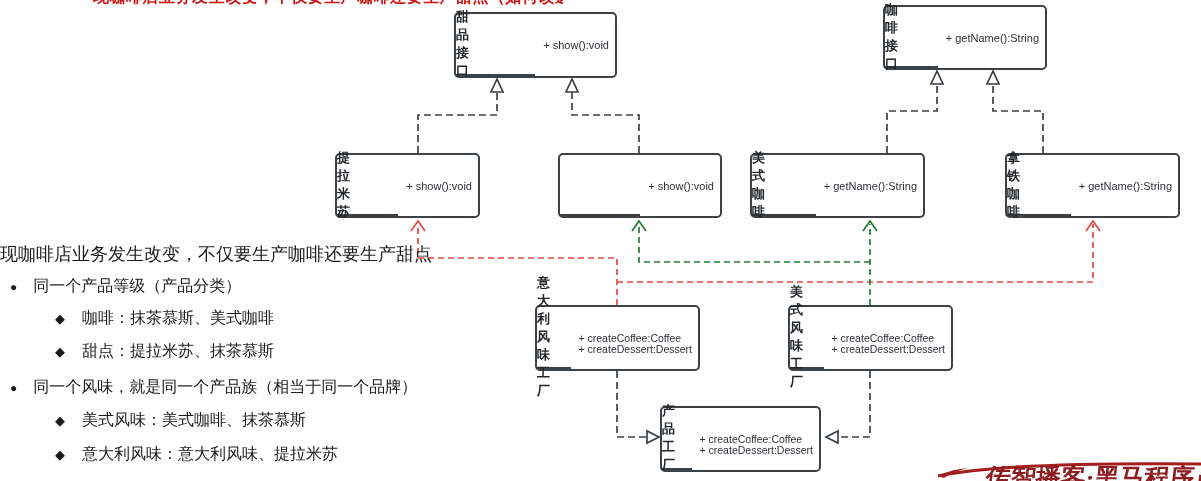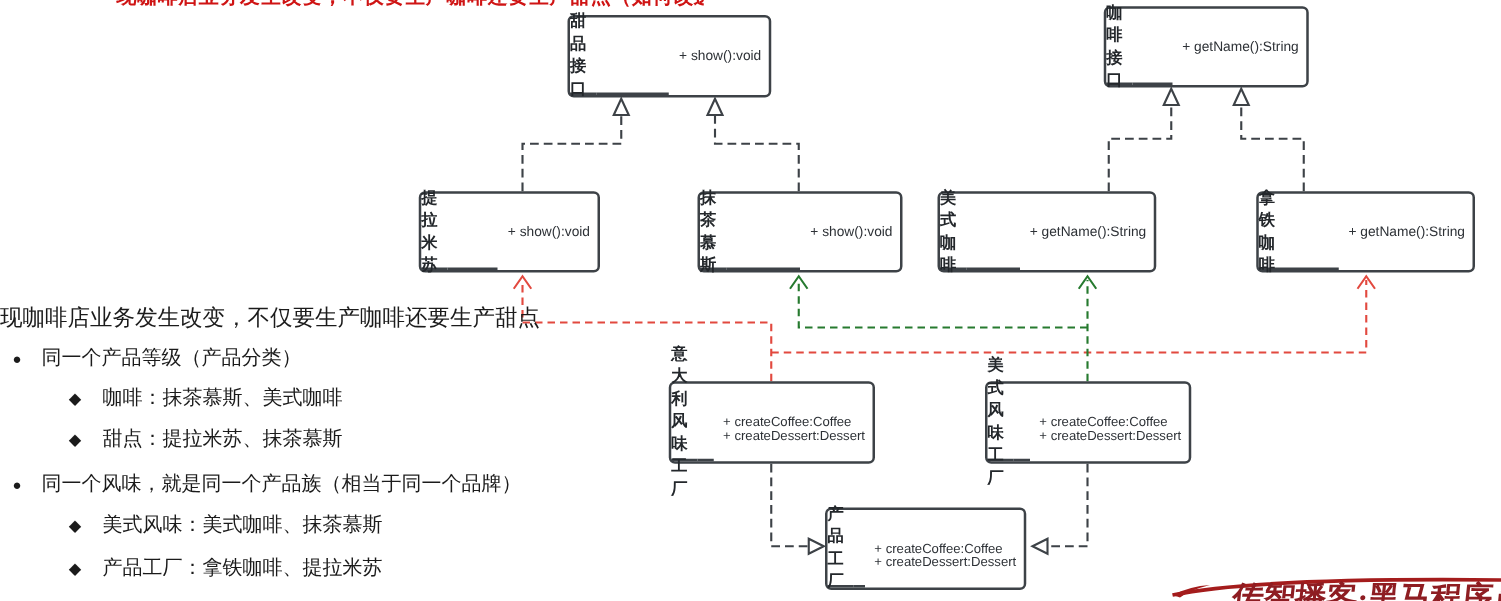--- a/index.html
+++ b/index.html
@@ -105,21 +105,20 @@
 
 <div class="uml-box" style="left:335px;top:153px;width:145px;height:65px">
   <div class="uml-title">提拉米苏</div>
   <div class="uml-empty"></div>
   <div class="uml-methods">
       <div>+ show():void</div>
     </div>
 </div>
 
 <div class="uml-box" style="left:558px;top:153px;width:164px;height:65px">
-  <div class="uml-title">抹茶慕斯</div>
   <div class="uml-empty"></div>
   <div class="uml-methods">
       <div>+ show():void</div>
     </div>
 </div>
 
 <div class="uml-box" style="left:750px;top:153px;width:175px;height:65px">
   <div class="uml-title">美式咖啡</div>
   <div class="uml-empty"></div>
   <div class="uml-methods">
@@ -179,19 +178,19 @@
   <div class="bullet" style="left:10px;top:141px">
     <span class="mark1">●</span>
     <span>同一个风味，就是同一个产品族（相当于同一个品牌）</span>
   </div>
   <div class="bullet" style="left:55px;top:174px">
     <span class="mark2">◆</span>
     <span>美式风味：美式咖啡、抹茶慕斯</span>
   </div>
   <div class="bullet" style="left:55px;top:208px">
     <span class="mark2">◆</span>
-    <span>产品工厂：拿铁咖啡、提拉米苏</span>
+    <span>意大利风味：意大利风味、提拉米苏</span>
   </div>
 </div>
 
 <div class="watermark-clip">
   <div class="watermark-text">传智播客·黑马程序员</div>
 </div>
 
 </body></html>

